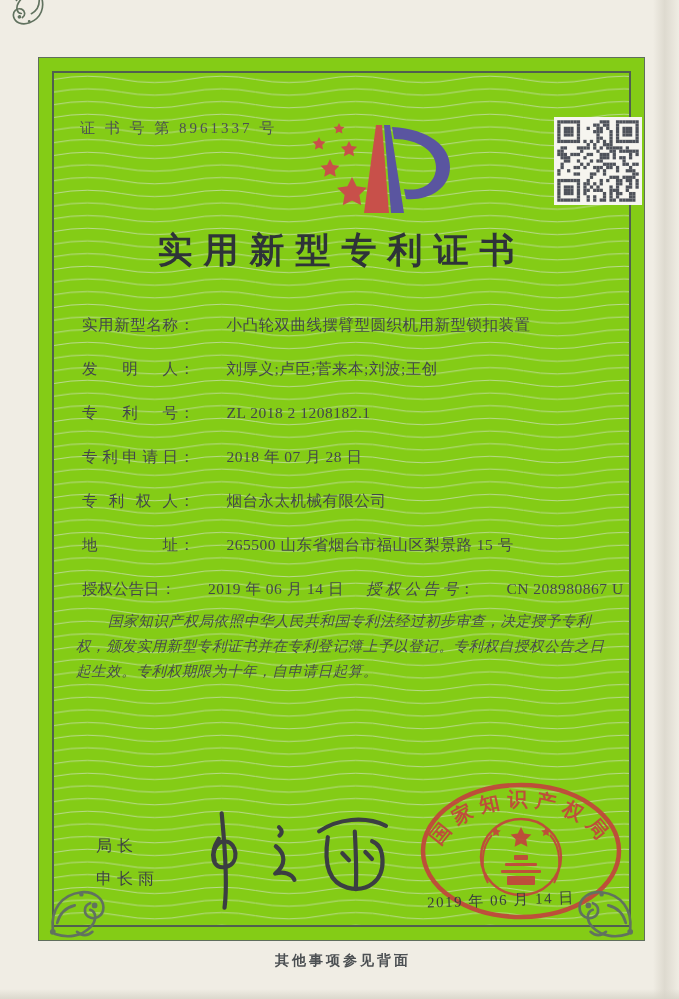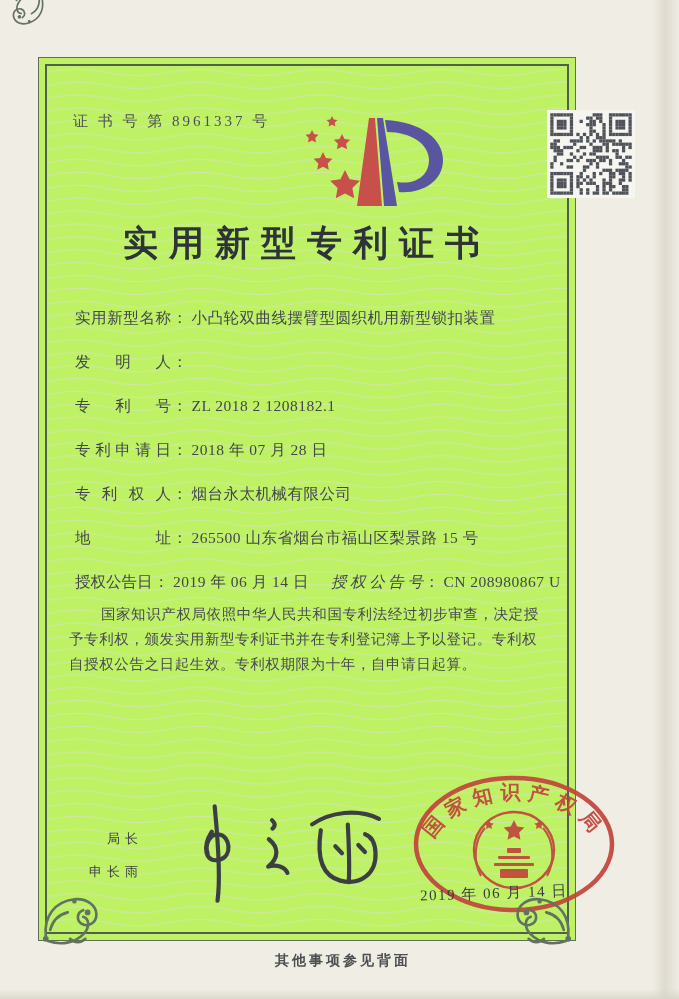--- a/index.html
+++ b/index.html
@@ -3,48 +3,48 @@
 <meta charset="utf-8">
 <style>
   html,body{margin:0;padding:0;}
   body{
     width:679px;height:999px;position:relative;overflow:hidden;
     background:#f0ede4;
     font-family:"Liberation Serif","DejaVu Serif",serif;
     color:#3f4347;
   }
   .frame{
-    position:absolute;left:38px;top:57px;width:538px;height:884px;
-    border:1px solid #5f6e5c;background:#bef264;box-sizing:border-box;
-    padding:6px;
+    position:absolute;left:38px;top:57px;width:607px;height:884px;
+    border:1px solid #5f6e5c;background:#84cc16;box-sizing:border-box;
+    padding:13px;
   }
   .frame-inner{
     position:relative;width:100%;height:100%;
     border:2.5px solid #50604f;box-sizing:border-box;
   }
   svg.waves{position:absolute;left:0;top:0;width:100%;height:100%;pointer-events:none;}
   .certno{
     position:absolute;left:26px;top:46px;font-size:15px;letter-spacing:3px;color:#4c5054;
   }
   svg.logo{position:absolute;left:238px;top:42px;width:175px;height:108px;}
   svg.qr{position:absolute;left:500px;top:44px;width:88px;height:88px;}
   .title{
     position:absolute;left:0;right:0;top:154px;text-align:center;
     font-size:35px;font-weight:bold;letter-spacing:11px;color:#2e3338;
   }
   .fields{position:absolute;left:28px;right:20px;top:240px;font-size:15.5px;}
   .row{display:flex;align-items:flex-start;margin-bottom:20px;line-height:24px;white-space:nowrap;}
   .lbl{display:inline-block;width:96px;text-align:justify;text-align-last:justify;color:#43474b;}
   .colon{margin:0 4px 0 1px;color:#43474b;}
-  .val{color:#43474b;letter-spacing:0.5px;}
+  .val{color:#43474b;letter-spacing:0.5px;margin-left:28px;}
   .grant2{margin-left:22px;display:flex;align-items:baseline;}
   .grant2 .lbl{width:92px;font-style:italic;}
-  .paras{position:absolute;left:22px;right:20px;top:536px;font-size:14.5px;line-height:25px;color:#474b4d;letter-spacing:0.6px;}
+  .paras{position:absolute;left:22px;right:20px;top:536px;font-size:14.5px;line-height:25px;color:#474b4d;letter-spacing:0.6px;font-style:italic;}
   .paras p{margin:0 0 2px 0;text-indent:2.2em;}
-  .signer{position:absolute;left:42px;top:756px;font-size:13px;letter-spacing:5px;color:#3d4145;line-height:33px;text-align:right;}
+  .signer{position:absolute;left:42px;top:756px;font-size:16px;letter-spacing:5px;color:#3d4145;line-height:33px;}
   svg.signature{position:absolute;left:126px;top:728px;width:220px;height:110px;transform:rotate(-3deg);}
   svg.seal{position:absolute;left:356px;top:698px;width:222px;height:154px;opacity:0.92;}
   .seal-date{
     position:absolute;left:337px;top:818px;width:220px;text-align:center;
     font-size:15px;letter-spacing:1.5px;color:#3a3d40;transform:rotate(-2deg);
   }
   .pageinfo{position:absolute;left:0;right:0;top:862px;text-align:center;font-size:13.5px;letter-spacing:3px;color:#45494d;}
   .backnote{position:absolute;left:38px;top:952px;width:610px;text-align:center;font-size:14px;letter-spacing:3px;color:#4b4f52;font-weight:bold;}
   .orn{position:absolute;width:66px;height:58px;}
   .orn svg{width:100%;height:100%;}
@@ -419,20 +419,21 @@
 
       <div class="fields">
         <div class="row">
           <span class="lbl">实用新型名称</span>
             <span class="colon">：</span>
           <span class="val">小凸轮双曲线摆臂型圆织机用新型锁扣装置</span>
         </div>
         <div class="row">
           <span class="lbl">发明人</span>
             <span class="colon">：</span>
+          <span class="val">刘厚义;卢臣;菅来本;刘波;王创</span>
         </div>
         <div class="row">
           <span class="lbl">专利号</span>
             <span class="colon">：</span>
           <span class="val">ZL 2018 2 1208182.1</span>
         </div>
         <div class="row">
           <span class="lbl">专利申请日</span>
             <span class="colon">：</span>
           <span class="val">2018 年 07 月 28 日</span>

